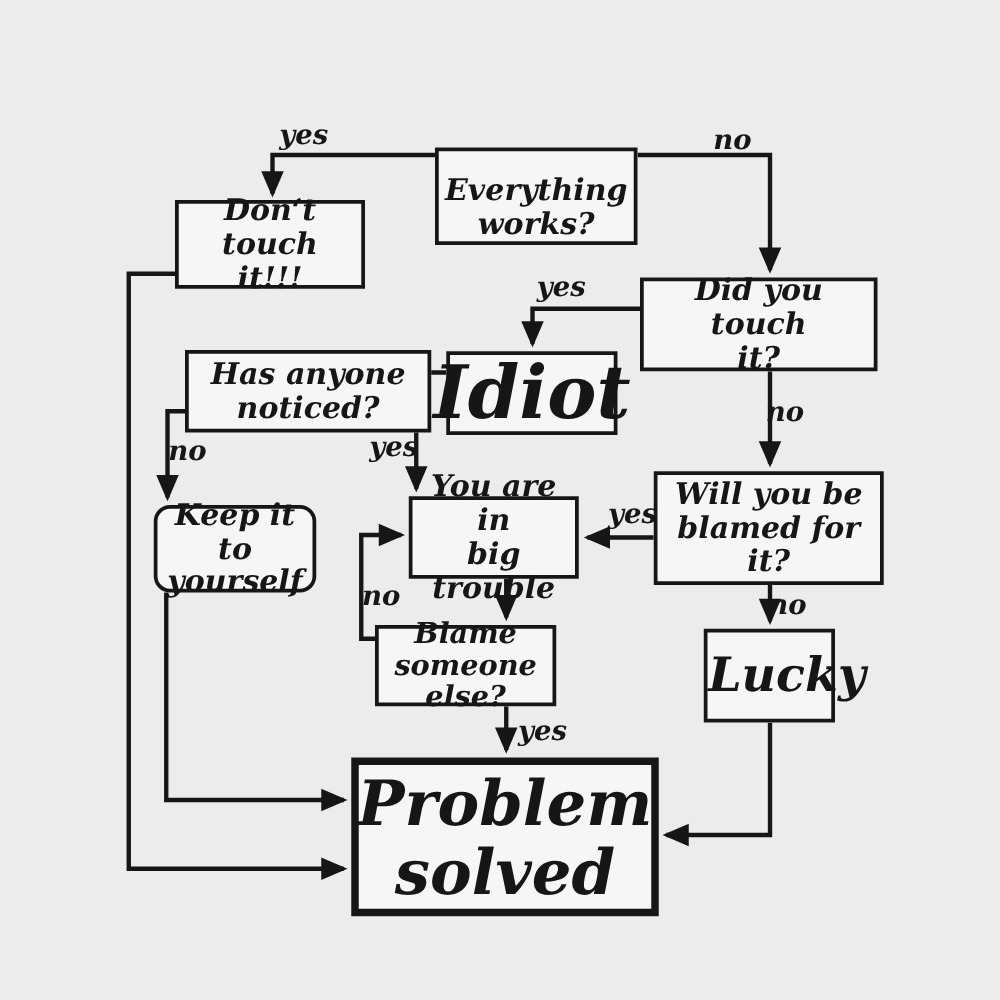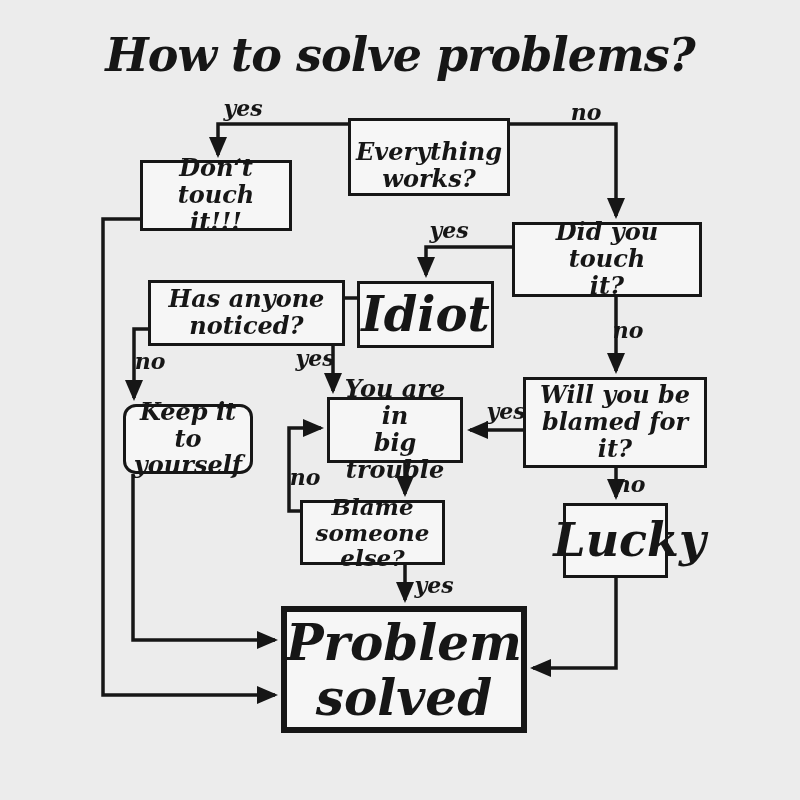--- a/index.html
+++ b/index.html
@@ -33,38 +33,37 @@
     display:flex;align-items:center;justify-content:center;
     text-align:center;
   }
   .node .lbl{
     white-space:pre-line;
     font-size:24px;font-weight:bold;font-style:italic;
     color:var(--ink);
     line-height:1.12;
     padding:0 4px;
   }
-  .node.big .lbl{font-size:48px;}
-  .node.mid .lbl{font-size:46px;margin-left:28px;}
+  .node.big .lbl{font-size:59px;}
+  .node.mid .lbl{font-size:38px;margin-left:28px;}
   .node.major{border-width:6px;}
   .node.major .lbl{font-size:50px;line-height:1.1;}
   .edge-label{
     position:absolute;
     transform:translate(-50%,-50%);
     font-size:22px;font-weight:bold;font-style:italic;
     color:var(--ink);
     white-space:nowrap;
   }
 </style>
 </head>
 <body>
 
 <div class="stage">
 
-  <div class="title">How to solve problems?</div>
 
   <svg class="wires" width="800" height="800" viewBox="0 0 800 800">
     <defs>
       <marker id="arw" markerUnits="userSpaceOnUse" markerWidth="24" markerHeight="22" refX="19" refY="11" orient="auto">
         <path d="M1,2 L22,11 L1,20 Z"></path>
       </marker>
     </defs>
     <path d="M348,124 H218 V155" marker-end="url(#arw)"></path>
     <path d="M510,124 H616 V216" marker-end="url(#arw)"></path>
     <path d="M512,247 H426 V275" marker-end="url(#arw)"></path>

